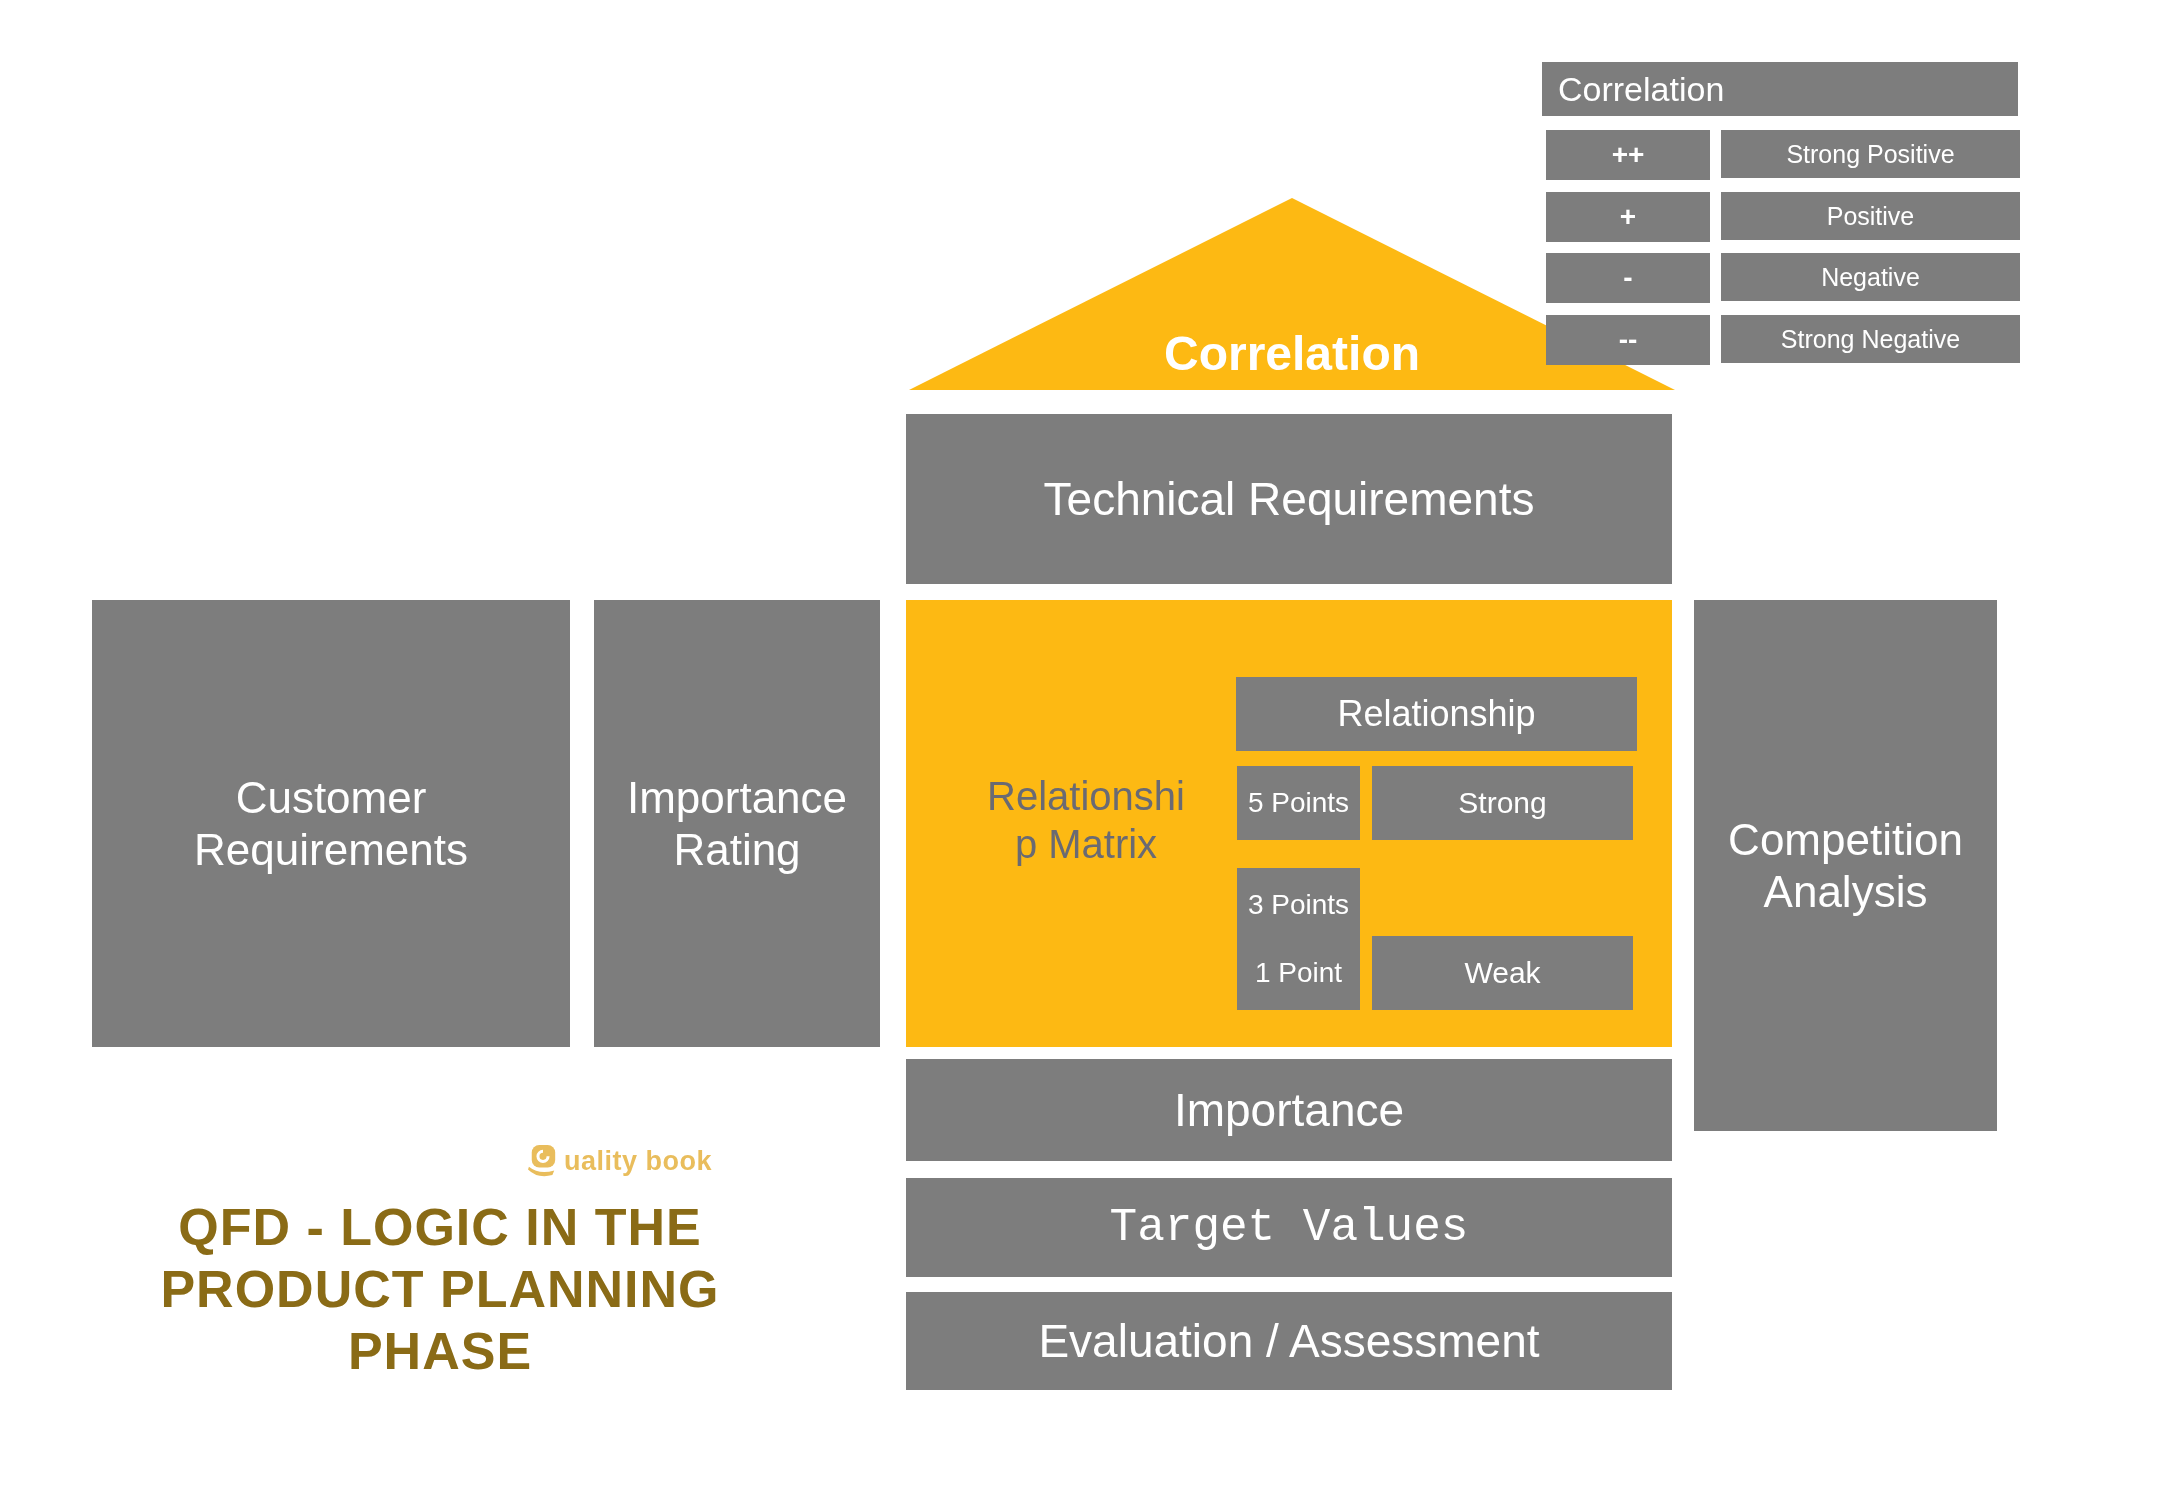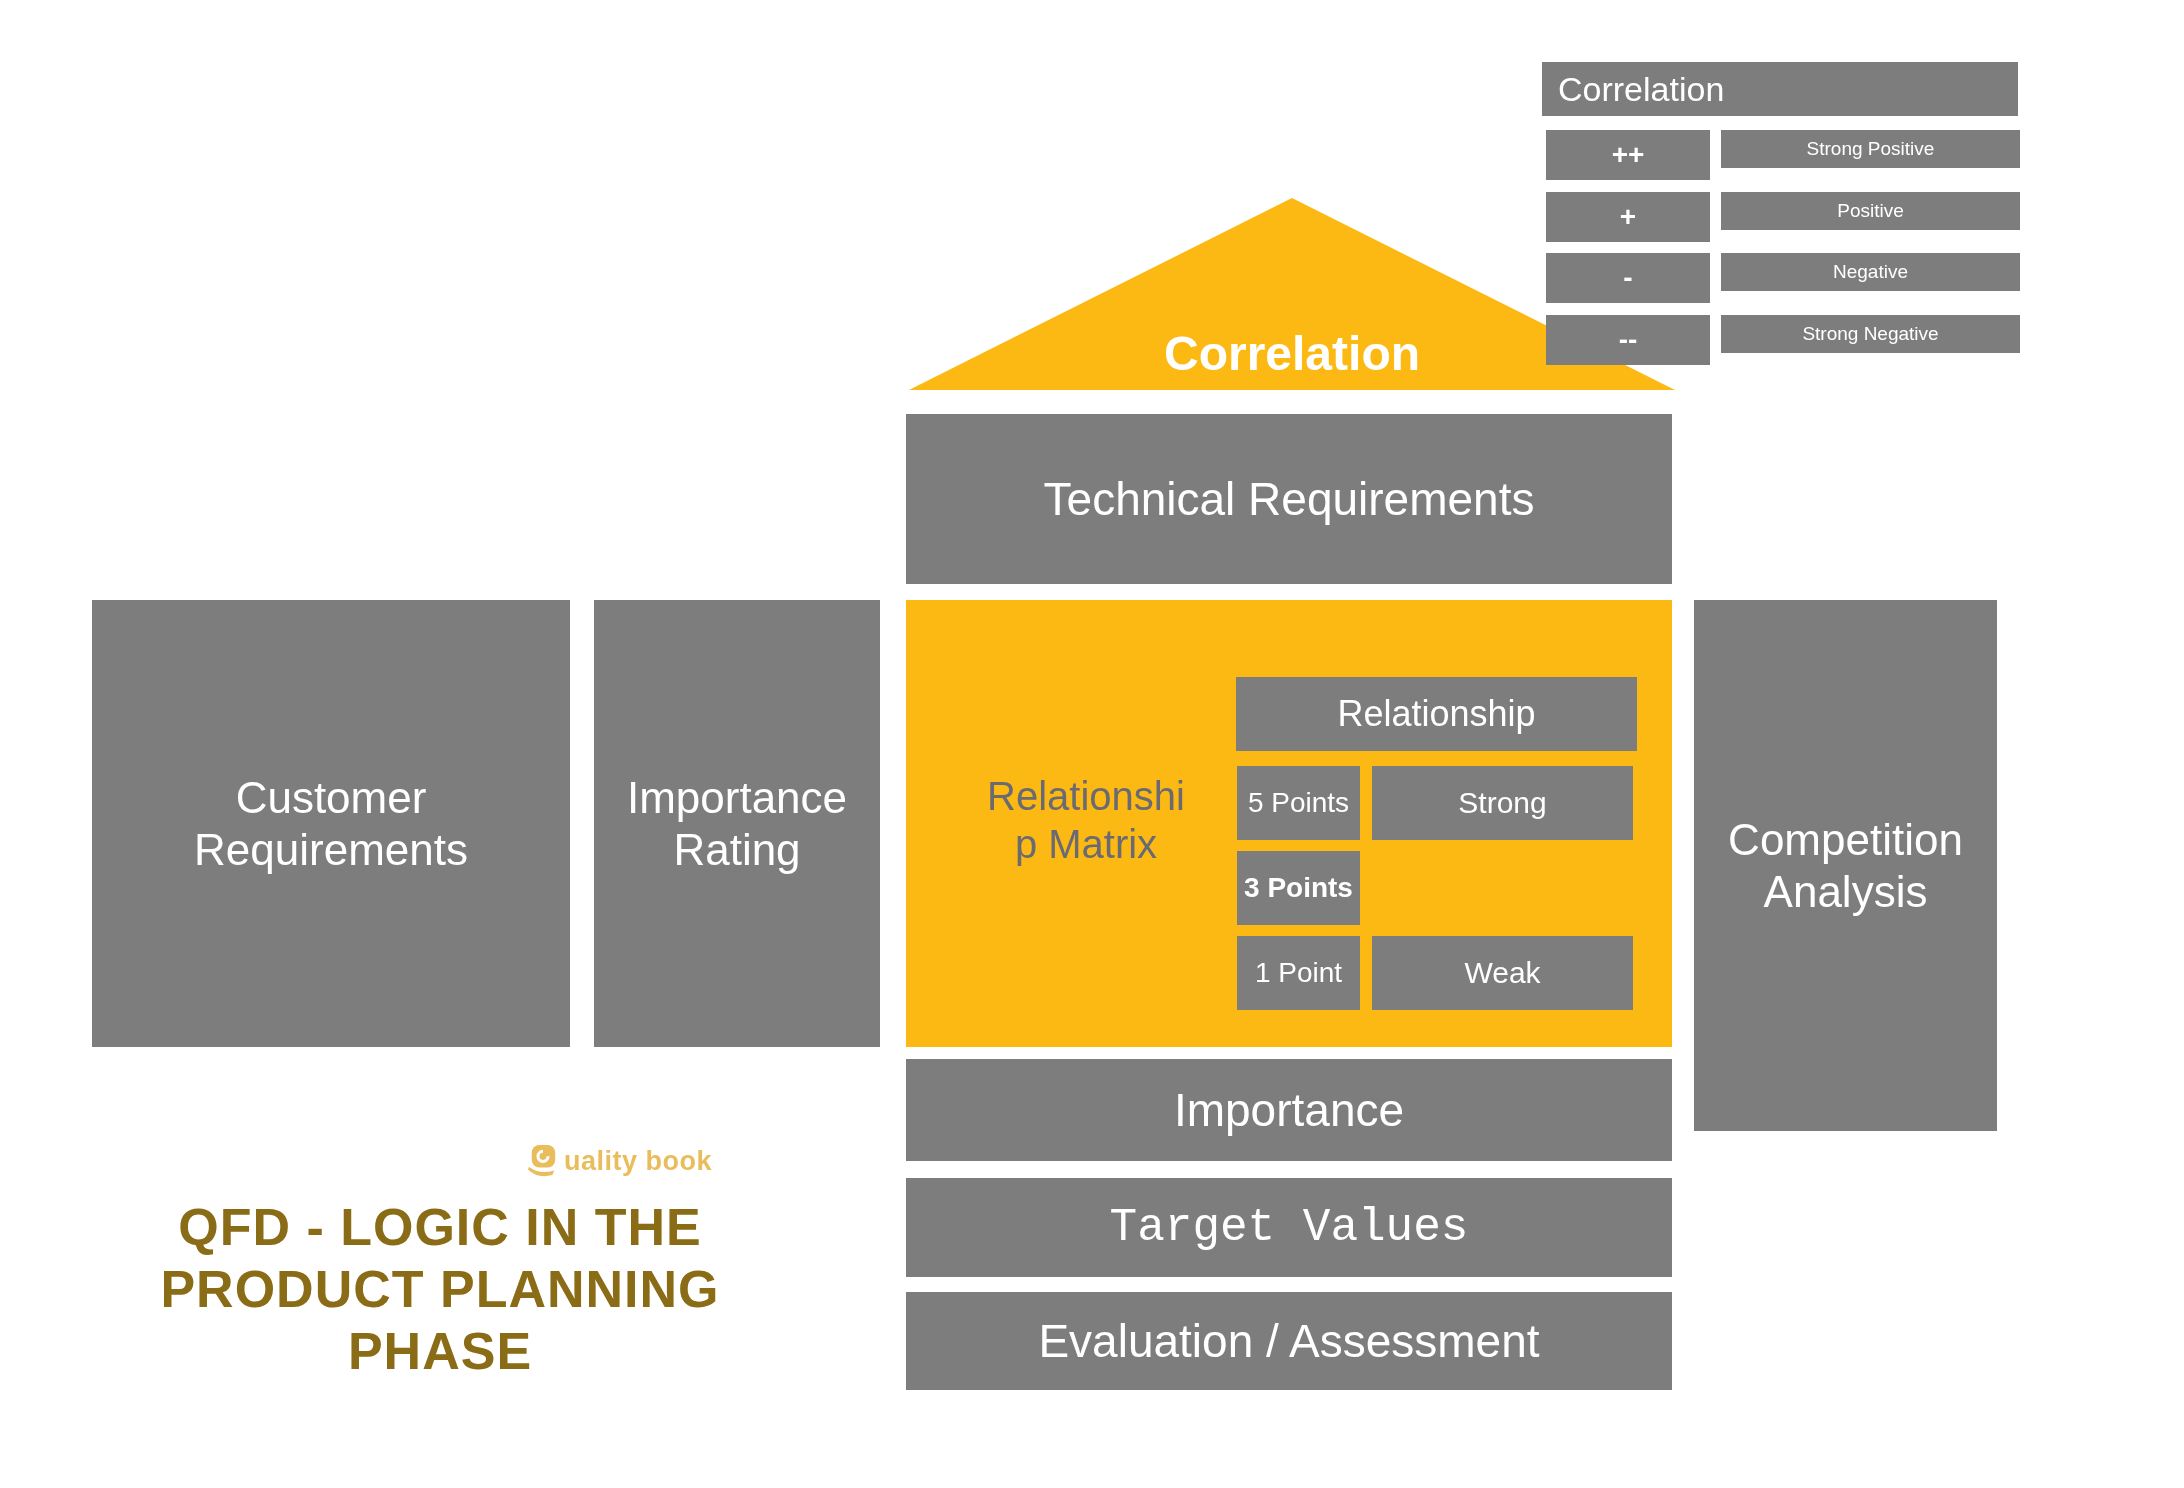--- a/index.html
+++ b/index.html
@@ -26,22 +26,22 @@
     position:absolute;left:1542px;top:62px;width:476px;height:54px;z-index:3;
     background:#7d7d7d;color:#ffffff;font-size:34px;
     display:flex;align-items:center;padding-left:16px;box-sizing:border-box;
   }
   .legend-sym{
     position:absolute;left:1546px;width:164px;height:50px;z-index:3;
     background:#7d7d7d;color:#ffffff;font-size:28px;font-weight:700;
     display:flex;align-items:center;justify-content:center;
   }
   .legend-lab{
-    position:absolute;left:1721px;width:299px;height:38px;z-index:3;
-    background:#7d7d7d;color:#ffffff;font-size:19px;
+    position:absolute;left:1721px;width:299px;height:48px;z-index:3;
+    background:#7d7d7d;color:#ffffff;font-size:25px;
     display:flex;align-items:center;justify-content:center;
   }
   .lr0{top:130px;} .lr1{top:192px;} .lr2{top:253px;} .lr3{top:315px;}
   
   .tech-bar{left:906px;top:414px;width:766px;height:170px;font-size:46px;}
   
   .cr-box{left:92px;top:600px;width:478px;height:447px;font-size:44px;padding:0 82px;box-sizing:border-box;line-height:1.18;}
   .ir-box{left:594px;top:600px;width:286px;height:447px;font-size:44px;padding:0 10px;box-sizing:border-box;line-height:1.18;}
   .ca-box{left:1694px;top:600px;width:303px;height:531px;font-size:44px;padding:0 8px;box-sizing:border-box;line-height:1.18;}
   
@@ -56,21 +56,21 @@
     position:absolute;left:330px;top:77px;width:401px;height:74px;
     background:#7d7d7d;color:#ffffff;font-size:36px;
     display:flex;align-items:center;justify-content:center;
   }
   .mcell{
     position:absolute;background:#7d7d7d;color:#ffffff;height:74px;
     display:flex;align-items:center;justify-content:center;
   }
   .mpoints{left:331px;width:123px;font-size:28px;}
   .mvalue{left:466px;width:261px;font-size:30px;}
-  .mr0{top:166px;} .mr1{top:251px;font-weight:bold;} .mr2{top:336px;}
+  .mr0{top:166px;} .mr1{top:268px;} .mr2{top:336px;}
   
   .imp-bar{left:906px;top:1059px;width:766px;height:102px;font-size:46px;}
   .tv-bar{left:906px;top:1178px;width:766px;height:99px;font-size:46px;font-family:Liberation Mono, monospace;}
   .ev-bar{left:906px;top:1292px;width:766px;height:98px;font-size:46px;}
   
   .logo{
     position:absolute;left:480px;top:1138px;width:280px;height:46px;
     display:flex;align-items:center;justify-content:center;gap:6px;
   }
   .logo-text{color:#e9bd5c;font-size:27px;font-weight:700;letter-spacing:0.5px;}

